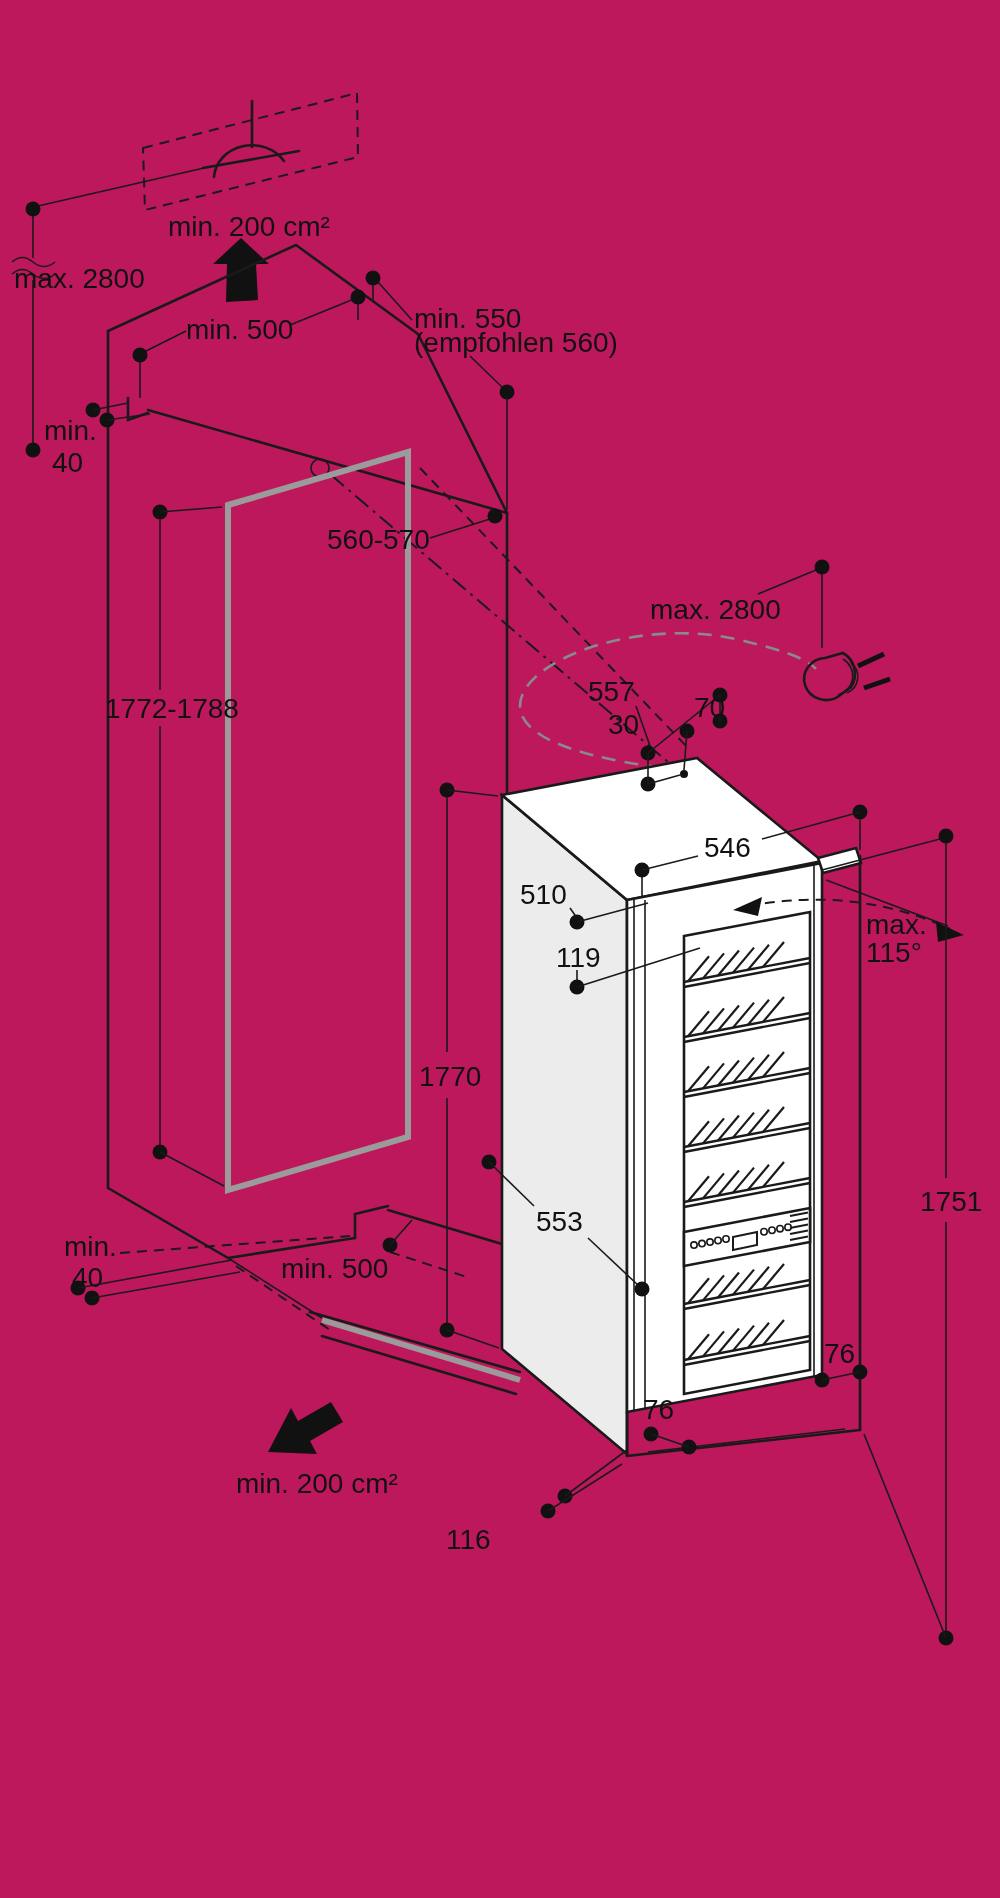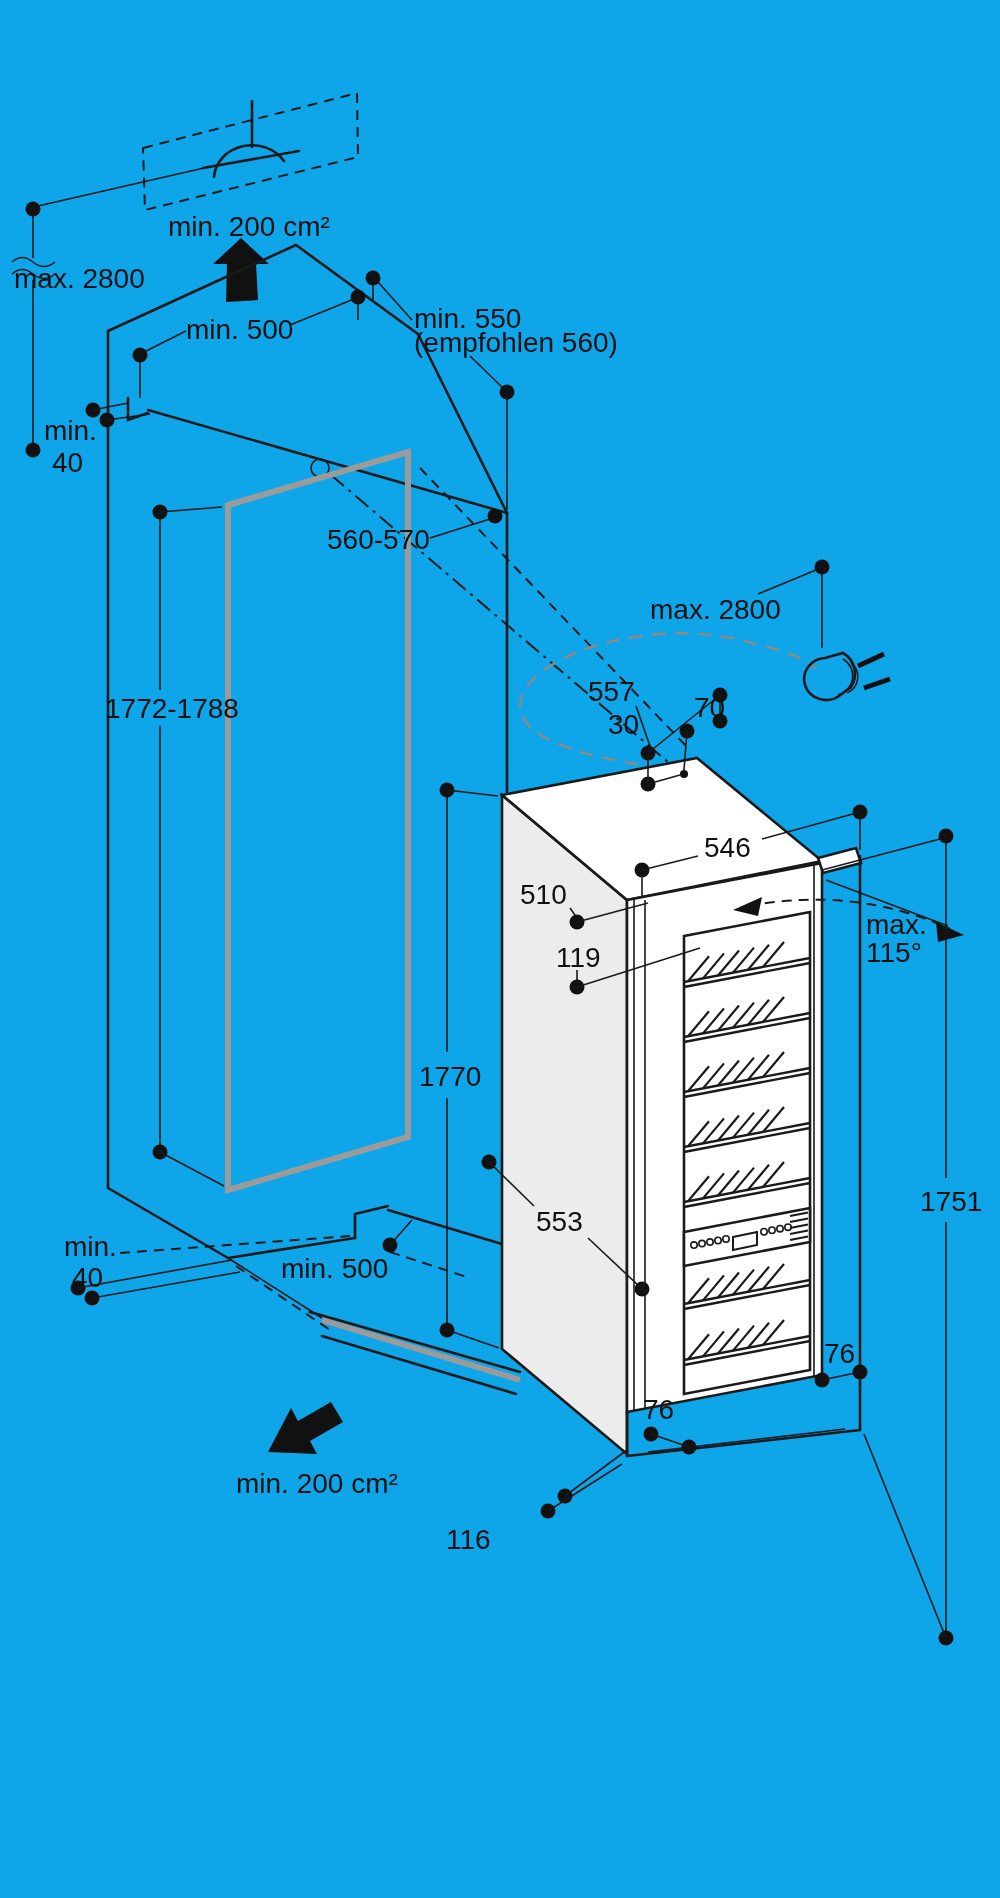--- a/index.html
+++ b/index.html
@@ -1,16 +1,16 @@
 <!DOCTYPE html>
 <html><head>
 <meta charset="utf-8">
 <style>
   html,body{margin:0;padding:0;background:#fff;}
-  .stage{position:relative;width:1000px;height:1898px;background:#0ea5e9;overflow:hidden;
+  .stage{position:relative;width:1000px;height:1898px;background:#be185d;overflow:hidden;
          font-family:"Liberation Sans", sans-serif;}
   svg{display:block;}
   text{font-family:"Liberation Sans", sans-serif;font-size:28px;fill:#111;}
   .ln{stroke:#1a1a1a;stroke-width:2.6;fill:none;stroke-linecap:round;}
   .thin{stroke:#1a1a1a;stroke-width:1.6;fill:none;}
   .dash{stroke:#1a1a1a;stroke-width:2;fill:none;stroke-dasharray:10 7;}
   .dashg{stroke:#8a8a8a;stroke-width:2.6;fill:none;stroke-dasharray:14 9;}
   .dashdot{stroke:#1a1a1a;stroke-width:2;fill:none;stroke-dasharray:17 6 3 6;}
   .gframe{stroke:#9b9b9b;stroke-width:6;fill:none;}
   .shade{fill:#ececec;stroke:#1a1a1a;stroke-width:2.6;}

